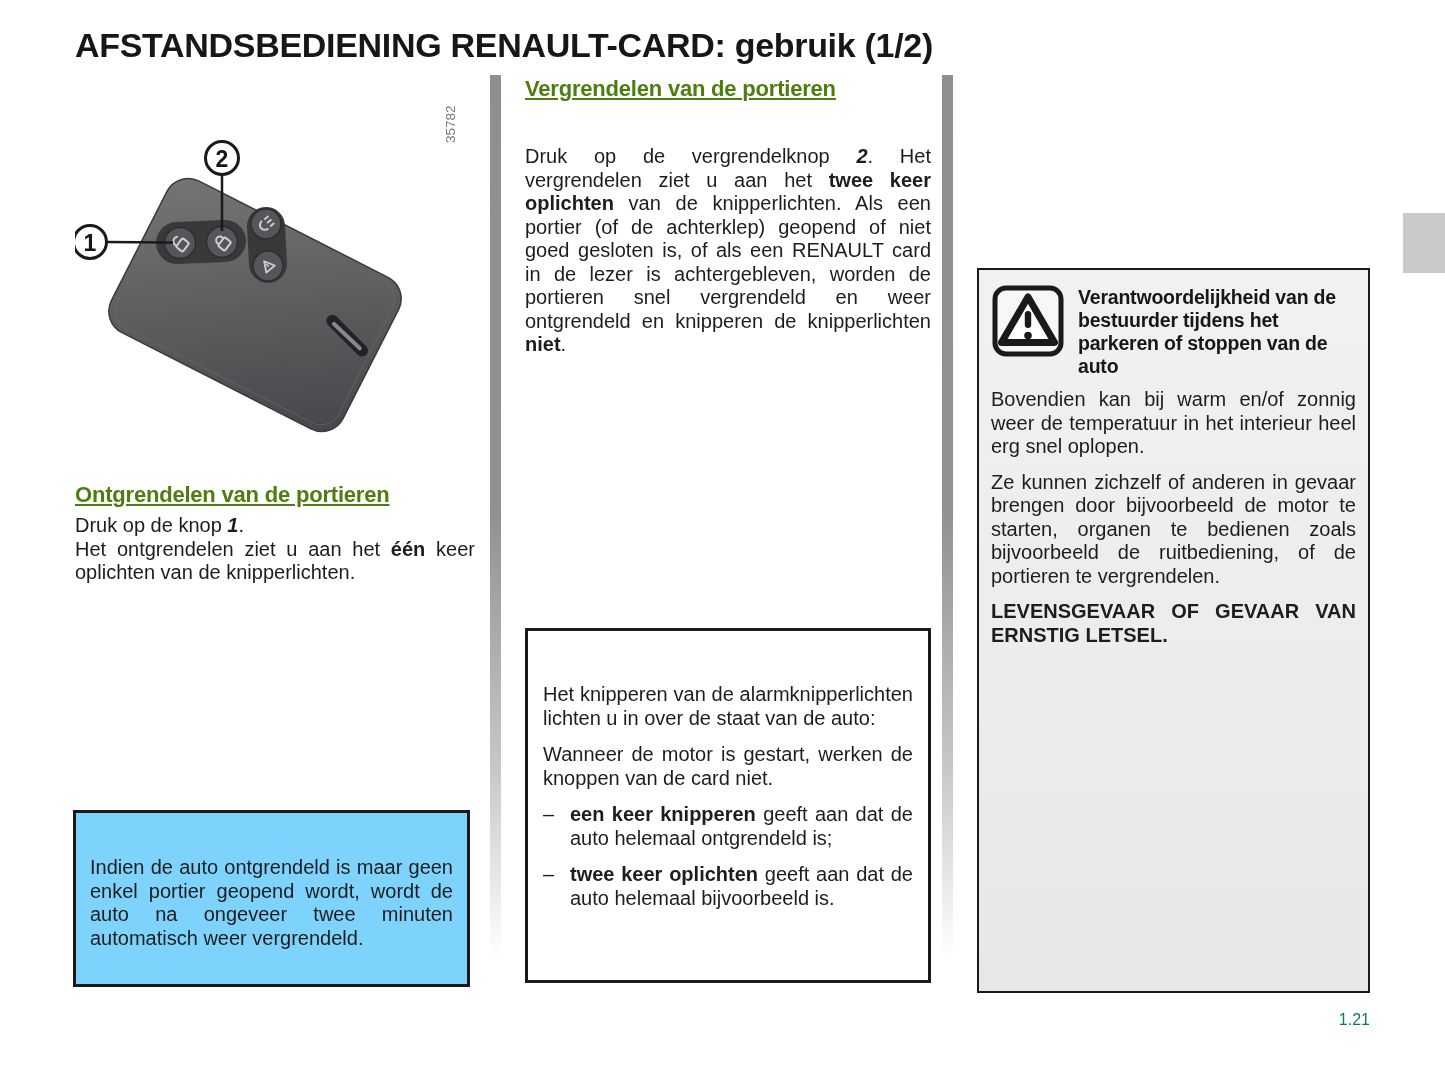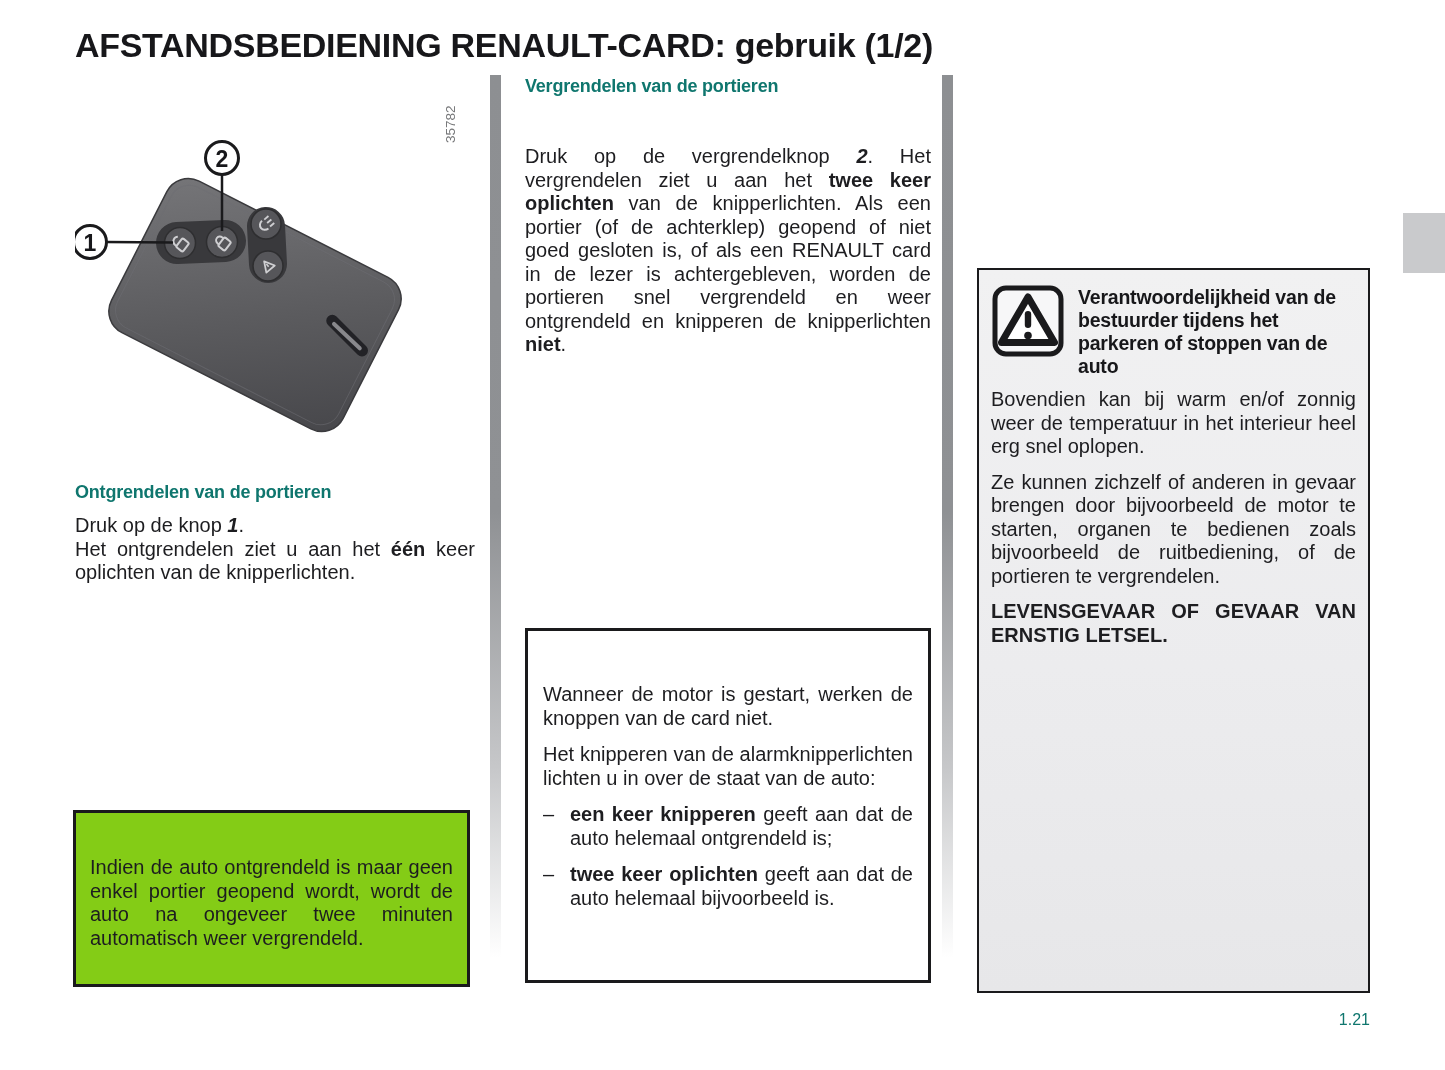--- a/index.html
+++ b/index.html
@@ -6,37 +6,37 @@
   body{
     width:1445px;height:1070px;position:relative;background:#ffffff;
     font-family:"Liberation Sans", sans-serif;color:#1d1d20;overflow:hidden;
   }
   .abs{position:absolute;}
   .page-title{
     left:75px;top:26px;width:1100px;
     font-size:34px;font-weight:bold;letter-spacing:-0.3px;color:#17171a;
   }
   .section-heading{
-    font-size:18px;font-weight:bold;color:#0f766e;letter-spacing:-0.2px;
+    font-size:22px;font-weight:bold;color:#4d7c0f;letter-spacing:-0.2px;text-decoration:underline;
   }
   .body-text{
     font-size:20px;line-height:23.5px;text-align:justify;color:#1d1d20;margin:0;
   }
   .seg-b{font-weight:bold;}
   .seg-bi{font-weight:bold;font-style:italic;}
 
   
   .figure-wrap{left:75px;top:85px;width:395px;height:390px;}
 
   
   .left-heading{left:75px;top:482px;width:400px;}
   .left-body{left:75px;top:514px;width:400px;}
   .note-box{
     left:73px;top:810px;width:397px;height:177px;box-sizing:border-box;
-    border:3px solid #1a1a1c;background:#84cc16;padding:43px 14px 0 14px;
+    border:3px solid #1a1a1c;background:#7dd3fc;padding:43px 14px 0 14px;
   }
 
   
   .mid-heading{left:525px;top:76px;width:410px;}
   .mid-body{left:525px;top:113px;width:406px;margin-top:32px;}
   .info-box{
     left:525px;top:628px;width:406px;height:355px;box-sizing:border-box;
     border:3px solid #1a1a1c;background:#ffffff;padding:52px 15px 0 15px;
   }
   .info-box .body-text{width:370px;}
@@ -162,22 +162,22 @@
 </div>
 
 <div class="abs note-box">
   <p class="body-text"><span>Indien de auto ontgrendeld is maar geen enkel portier geopend wordt, wordt de auto na ongeveer twee minuten automatisch weer vergrendeld.</span></p>
 </div>
 
 <div class="abs mid-heading section-heading">Vergrendelen van de portieren</div>
 <p class="abs mid-body body-text"><span>Druk op de vergrendelknop </span><span class="seg-bi">2</span><span>. Het vergrendelen ziet u aan het </span><span class="seg-b">twee keer oplichten</span><span> van de knipperlichten. Als een portier (of de achterklep) geopend of niet goed gesloten is, of als een RENAULT card in de lezer is achtergebleven, worden de portieren snel vergrendeld en weer ontgrendeld en knipperen de knipperlichten </span><span class="seg-b">niet</span><span>.</span></p>
 
 <div class="abs info-box">
+  <p class="body-text info-p"><span>Het knipperen van de alarmknipperlichten lichten u in over de staat van de auto:</span></p>
   <p class="body-text info-p"><span>Wanneer de motor is gestart, werken de knoppen van de card niet.</span></p>
-  <p class="body-text info-p"><span>Het knipperen van de alarmknipperlichten lichten u in over de staat van de auto:</span></p>
   <div class="bullet-row">
     <span class="bullet-dash">–</span>
     <p class="body-text bullet-text"><span class="seg-b">een keer knipperen</span><span> geeft aan dat de auto helemaal ontgrendeld is;</span></p>
   </div>
   <div class="bullet-row">
     <span class="bullet-dash">–</span>
     <p class="body-text bullet-text"><span class="seg-b">twee keer oplichten</span><span> geeft aan dat de auto helemaal bijvoorbeeld is.</span></p>
   </div>
 </div>
 

